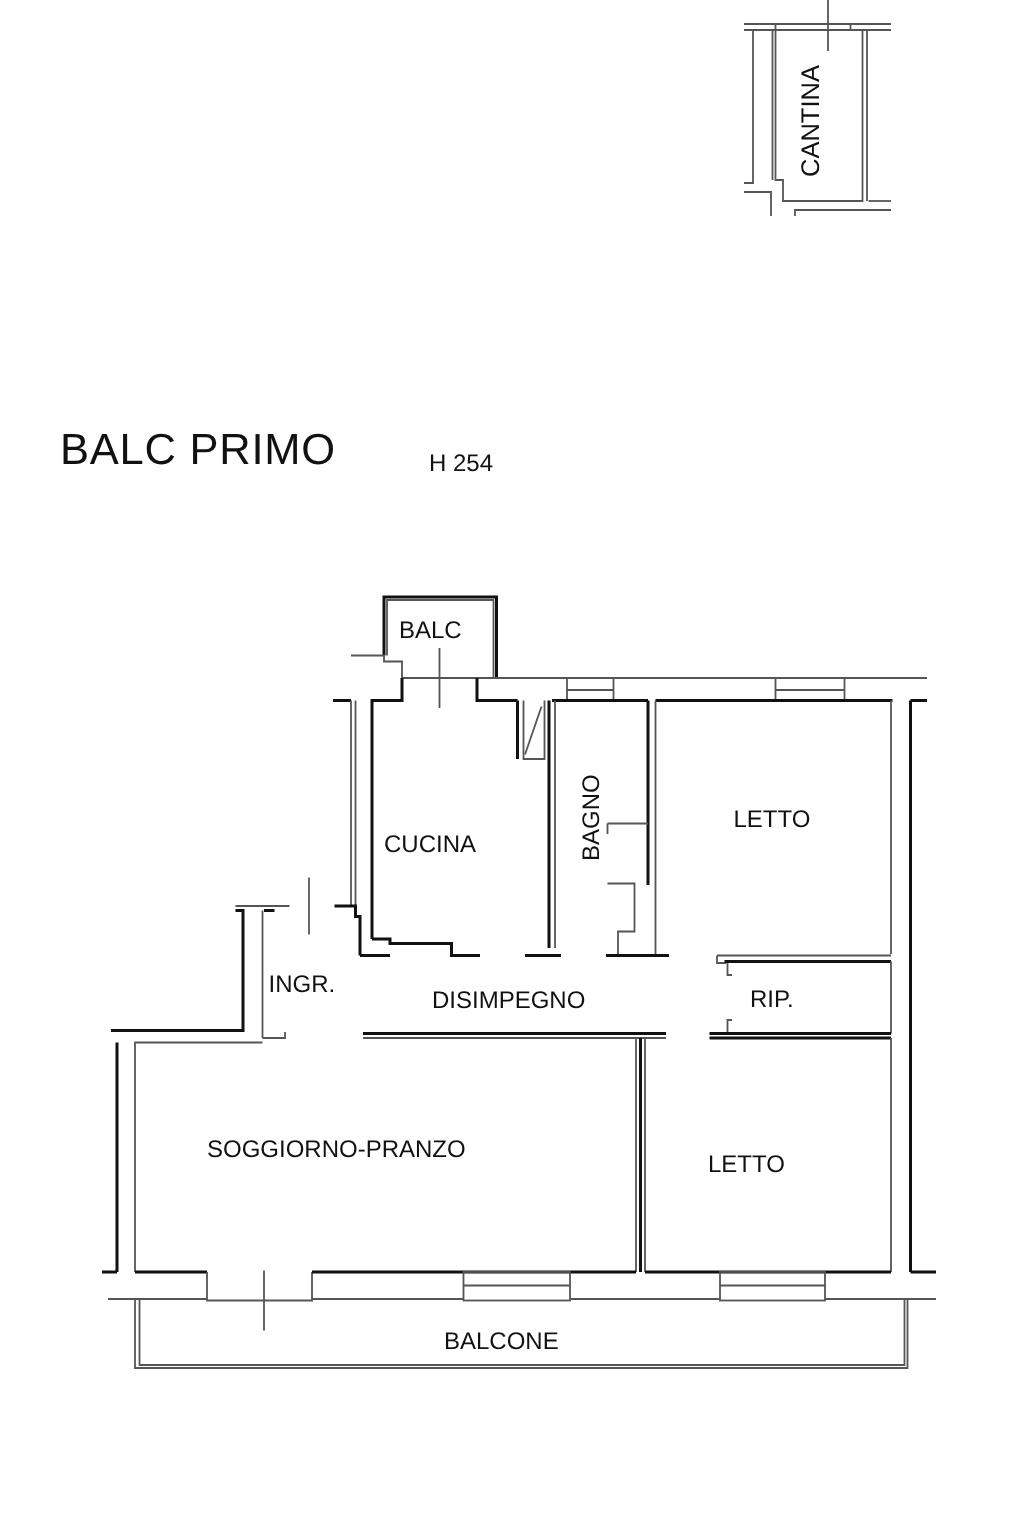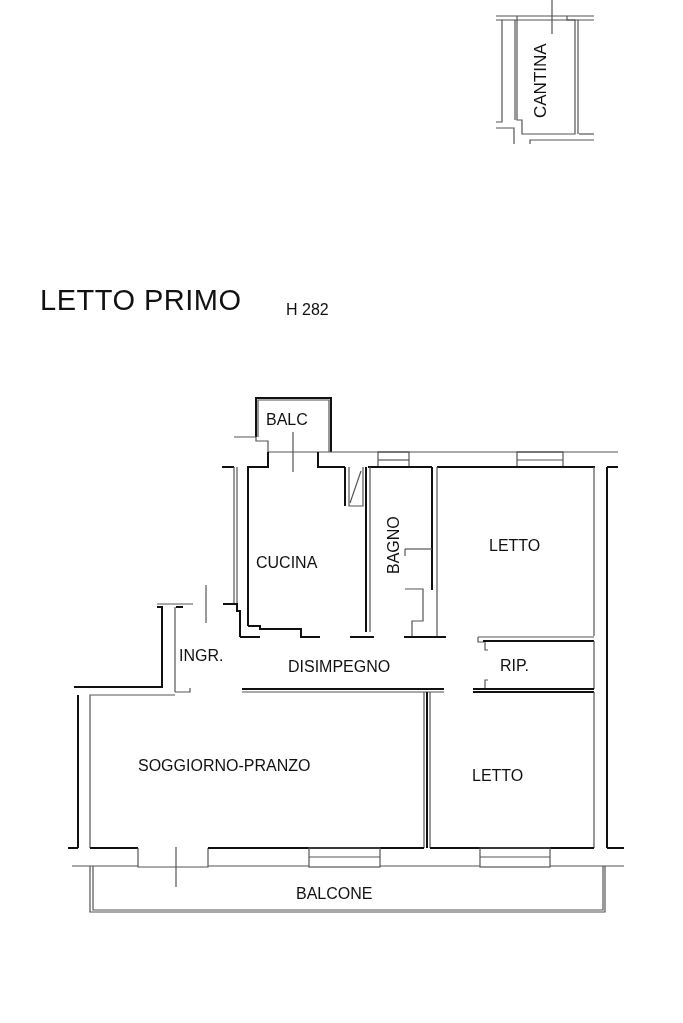--- a/index.html
+++ b/index.html
@@ -7,22 +7,22 @@
     svg { position: absolute; left: 0; top: 0; }
     .wall { stroke: #111; stroke-width: 2; fill: none; }
     .wall-thin { stroke: #555; stroke-width: 1.2; fill: none; }
     .lbl { font-family: "Liberation Sans", sans-serif; fill: #111; }
     .title { position: absolute; left: 40px; top: 284px; font-size: 29px; color: #111; letter-spacing: 0.5px; }
     .height { position: absolute; left: 286px; top: 301px; font-size: 16px; color: #111; }
   </style>
 </head>
 <body>
 
-<div class="title">LETTO PRIMO</div>
-<div class="height">H 282</div>
+<div class="title">BALC PRIMO</div>
+<div class="height">H 254</div>
 
 <svg width="683" height="1023" viewBox="0 0 683 1023">
 
   <g>
     <line class="wall-thin" x1="496" y1="16" x2="594" y2="16"></line>
     <line class="wall-thin" x1="496" y1="20" x2="594" y2="20"></line>
     <line class="wall-thin" x1="552" y1="0" x2="552" y2="34"></line>
     <polyline class="wall-thin" points="502,20 502,122 496,122"></polyline>
     <polyline class="wall-thin" points="515,20 515,120"></polyline>
     <polyline class="wall-thin" points="517,20 517,120 522,120 522,134 575,134 575,20 567,20 567,16"></polyline>

